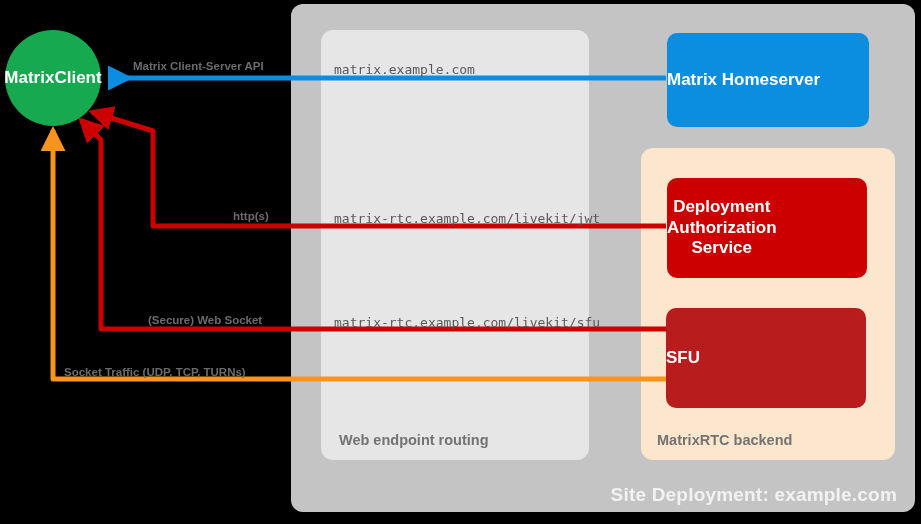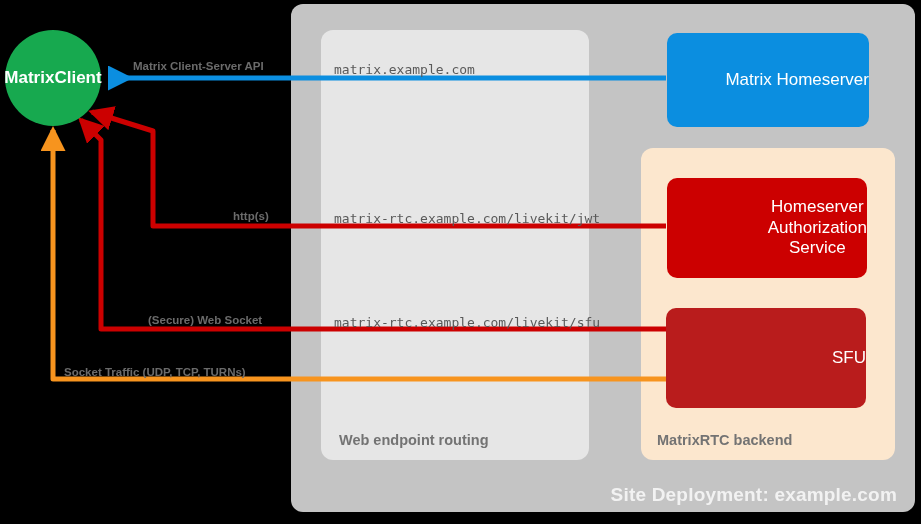--- a/index.html
+++ b/index.html
@@ -95,24 +95,24 @@
     line-height: 1.16;
     text-align: center;
     z-index: 6;
   }
 
   .node-box {
     position: absolute;
     border-radius: 10px;
     display: flex;
     align-items: center;
-    justify-content: flex-end;
+    justify-content: flex-start;
     text-align: center;
     color: #ffffff;
-    font-weight: normal;
+    font-weight: bold;
     line-height: 1.2;
     z-index: 5;
   }
   .homeserver-box {
     left: 667px; top: 33px;
     width: 202px; height: 94px;
     background: #0b8ee0;
     font-size: 17px;
   }
   .auth-box {
@@ -215,21 +215,21 @@
     <span>Matrix</span>
     <span>Client</span>
   </div>
 
   <div class="node-box homeserver-box">
     <span>Matrix Homeserver</span>
   </div>
 
   <div class="node-box auth-box">
     <div>
-      <div>Homeserver</div>
+      <div>Deployment</div>
       <div>Authorization</div>
       <div>Service</div>
     </div>
   </div>
 
   <div class="node-box sfu-box">
     <span>SFU</span>
   </div>
 
   <div class="url-label url-matrix">matrix.example.com</div>

